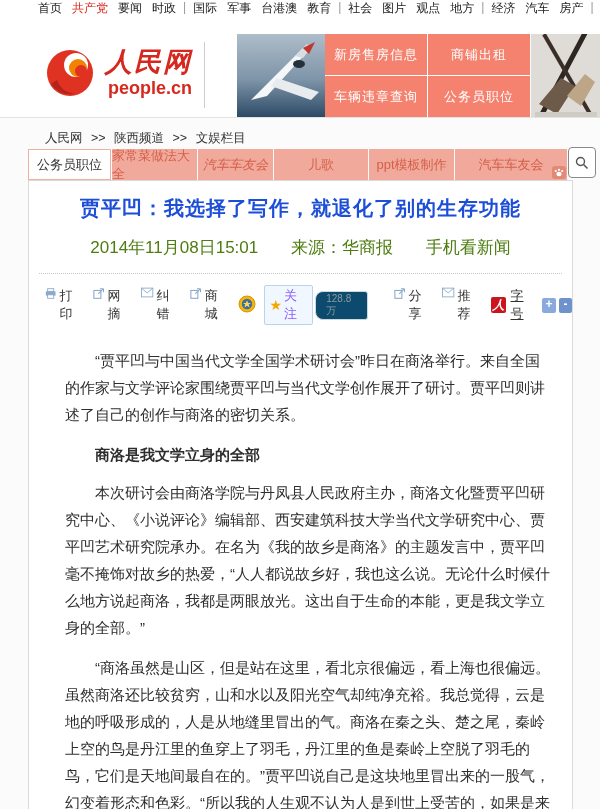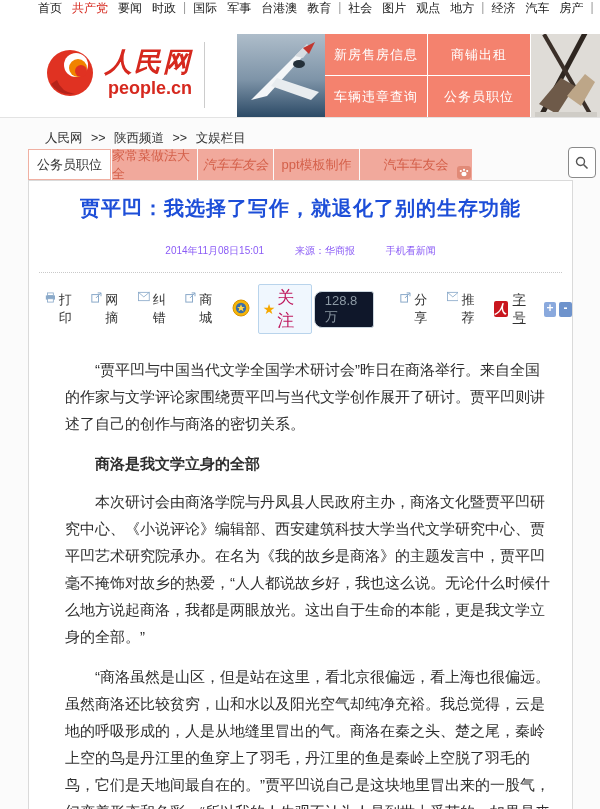--- a/index.html
+++ b/index.html
@@ -47,37 +47,37 @@
     background:#e18a77; border-radius:3px; display:flex; align-items:center; justify-content:center; }
   .search-btn { position:absolute; right:4px; top:-2px; width:28px; height:31px; background:#fff;
     border:1px solid #8a8a8a; border-radius:4px; display:flex; align-items:center; justify-content:center;
     cursor:pointer; }
 
   
   .article-box { margin-left:28px; width:545px; background:#fff;
     border:1px solid #dadada; border-bottom:none; min-height:625px; }
   .art-title { text-align:center; font-size:20px; font-weight:bold; color:#1d4ed8;
     padding:14px 10px 0 10px; letter-spacing:1px; }
-  .art-meta { text-align:center; font-size:10px; color:#8b5cf6; margin-top:22px; }
+  .art-meta { text-align:center; font-size:17px; color:#4d7c0f; margin-top:14px; }
   .art-meta span { margin:0 14px; }
   .meta-mobile { cursor:pointer; }
   .dotted-rule { border-bottom:1px dotted #c9c9c9; margin:14px 10px 0 10px; }
 
   
   .toolbar { display:flex; align-items:center; padding:11px 0 10px 16px; font-size:13px; color:#333; }
   .tb-item { display:flex; align-items:flex-start; margin-right:11px; cursor:pointer; color:#333;
     text-decoration:none; }
   .tb-item svg { margin-right:3px; }
   .badge-coin { margin-right:8px; cursor:pointer; }
   .follow-box { display:flex; align-items:center; border:1px solid #b9d4ec; background:#f0f7fe;
     padding:1px 7px 1px 4px; border-radius:2px; cursor:pointer; margin-right:2px; }
   .follow-star { color:#f5a800; font-size:14px; margin-right:2px; }
-  .follow-label { color:#be185d; font-size:17px; }
-  .count-box { border:1px solid #ccd7df; background:#0f172a; border-radius:8px 3px 3px 8px;
-    padding:1px 10px; color:#8d9aa5; font-size:13px; margin-right:26px; }
+  .follow-label { color:#8b5cf6; font-size:13px; }
+  .count-box { border:1px solid #ccd7df; background:#0c4a6e; border-radius:8px 3px 3px 8px;
+    padding:1px 10px; color:#8d9aa5; font-size:10px; margin-right:26px; }
   .people-mini { width:16px; height:16px; background:#c9161e; color:#fff; font-size:12px;
     font-weight:bold; font-style:italic; display:flex; align-items:center; justify-content:center;
     border-radius:2px; margin-right:5px; cursor:pointer; }
   .fontsize-label { margin-right:6px;text-decoration:underline; }
   .fz-btn { width:15px; height:15px; color:#fff; font-size:12px; font-weight:bold; line-height:13px;
     text-align:center; border-radius:2px; cursor:pointer; margin-left:3px; }
   .fz-plus { background:#8aa9dd; }
   .fz-minus { background:#6e93cc; }
 
   
@@ -178,20 +178,21 @@
     <span class="crumb-sep">&gt;&gt;</span>
     <a class="crumb">陕西频道</a>
     <span class="crumb-sep">&gt;&gt;</span>
     <a class="crumb">文娱栏目</a>
   </div>
 
   <div class="tabrow">
     <div class="tab active t0">公务员职位</div>
     <div class="tab t1">家常菜做法大全</div>
     <div class="tab t2">汽车车友会</div>
+    <div class="tab t3">儿歌</div>
     <div class="tab t4">ppt模板制作</div>
     <div class="tab t5">
       <span>汽车车友会</span>
       <span class="paw-badge">
         <svg width="10" height="9" viewBox="0 0 10 9">
           <ellipse cx="5" cy="6" rx="2.6" ry="2.2" fill="#fff"></ellipse>
           <circle cx="1.8" cy="3" r="1.1" fill="#fff"></circle>
           <circle cx="5" cy="1.8" r="1.1" fill="#fff"></circle>
           <circle cx="8.2" cy="3" r="1.1" fill="#fff"></circle>
         </svg>

